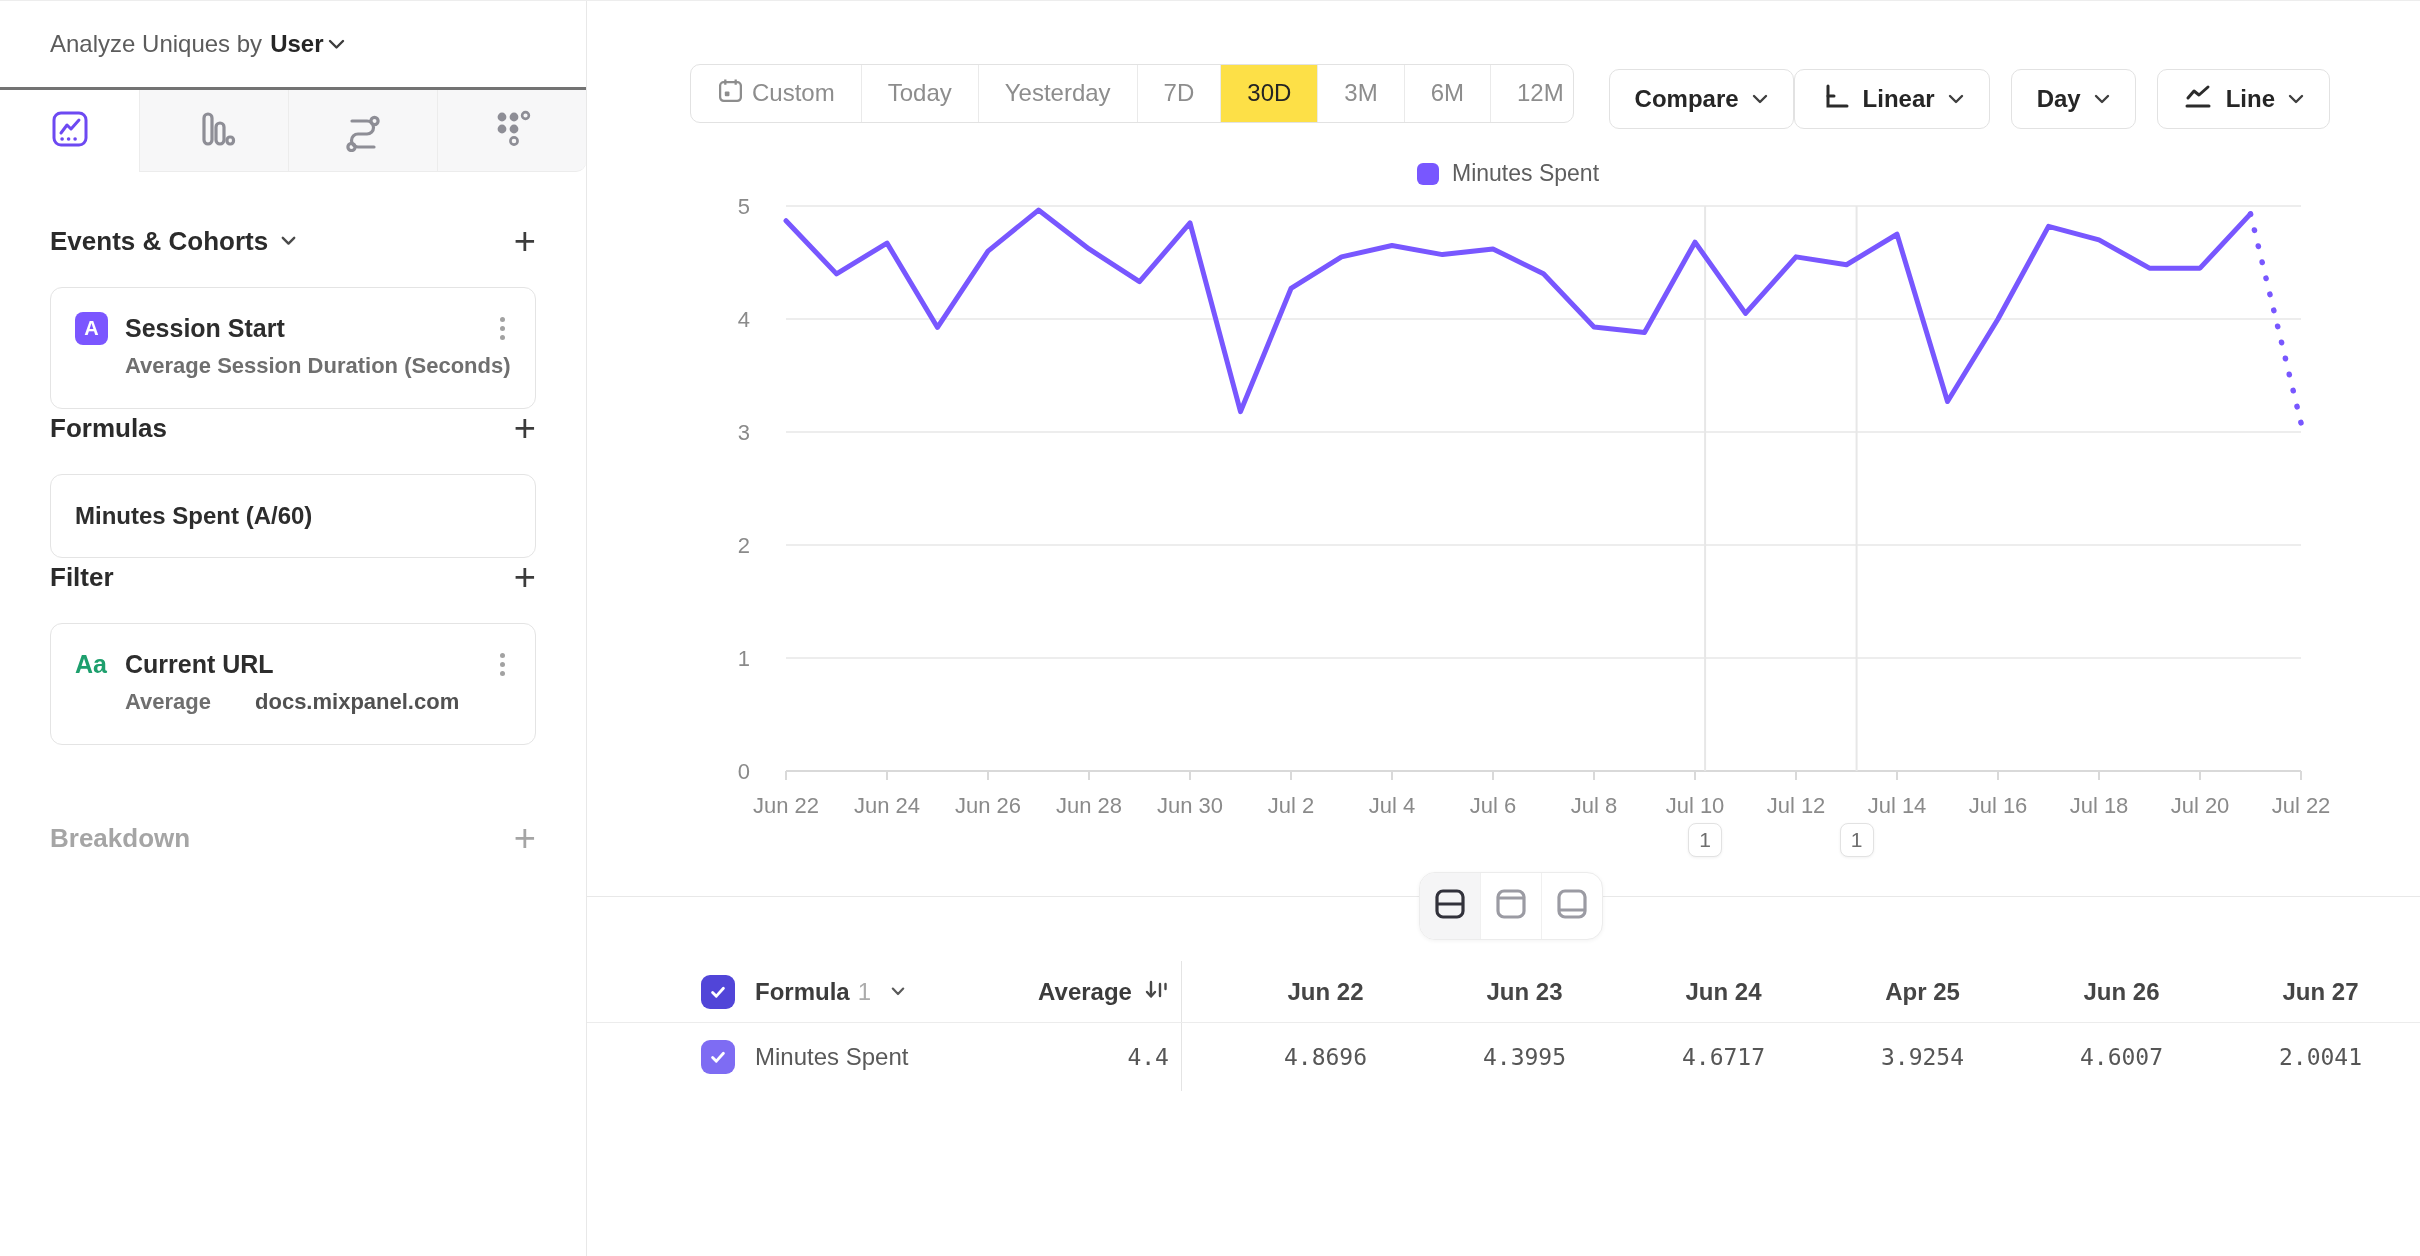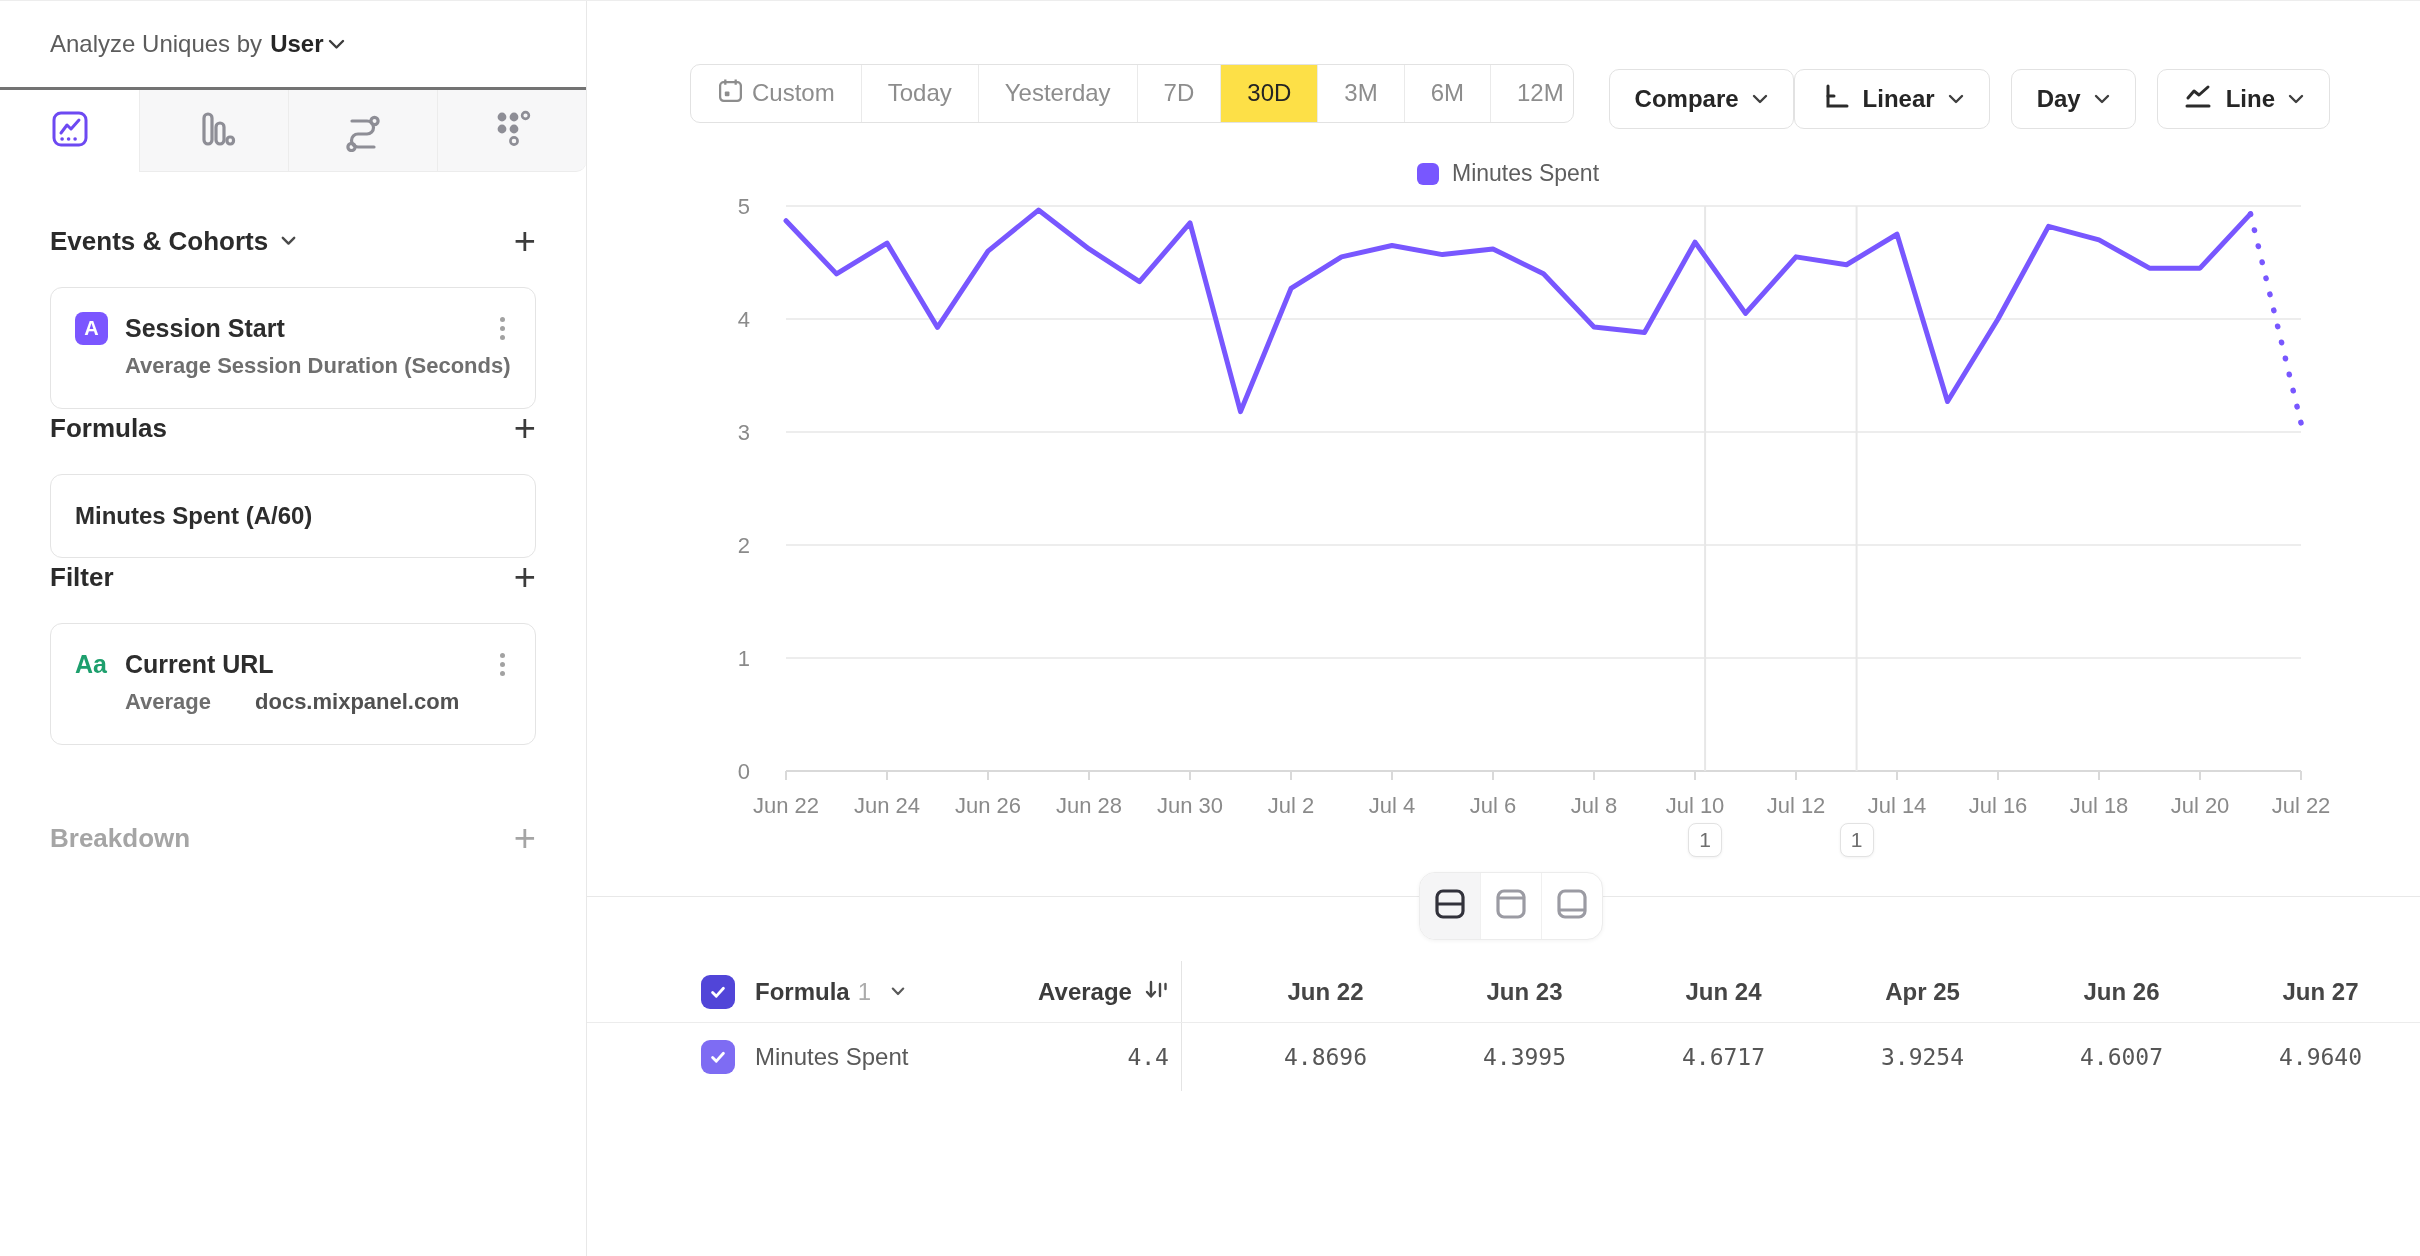--- a/index.html
+++ b/index.html
@@ -417,19 +417,19 @@
         <div class="cell-avg">
           <span class="mono">4.4</span>
         </div>
         <div class="gap50"></div>
         <div class="dates" id="row-dates">
             <div class="cell-date mono">4.8696</div>
             <div class="cell-date mono">4.3995</div>
             <div class="cell-date mono">4.6717</div>
             <div class="cell-date mono">3.9254</div>
             <div class="cell-date mono">4.6007</div>
-            <div class="cell-date mono">4.9640</div>
+            <div class="cell-date mono">2.0041</div>
           </div>
       </div>
     </div>
 
   </main>
 </div>
 
 </body></html>

